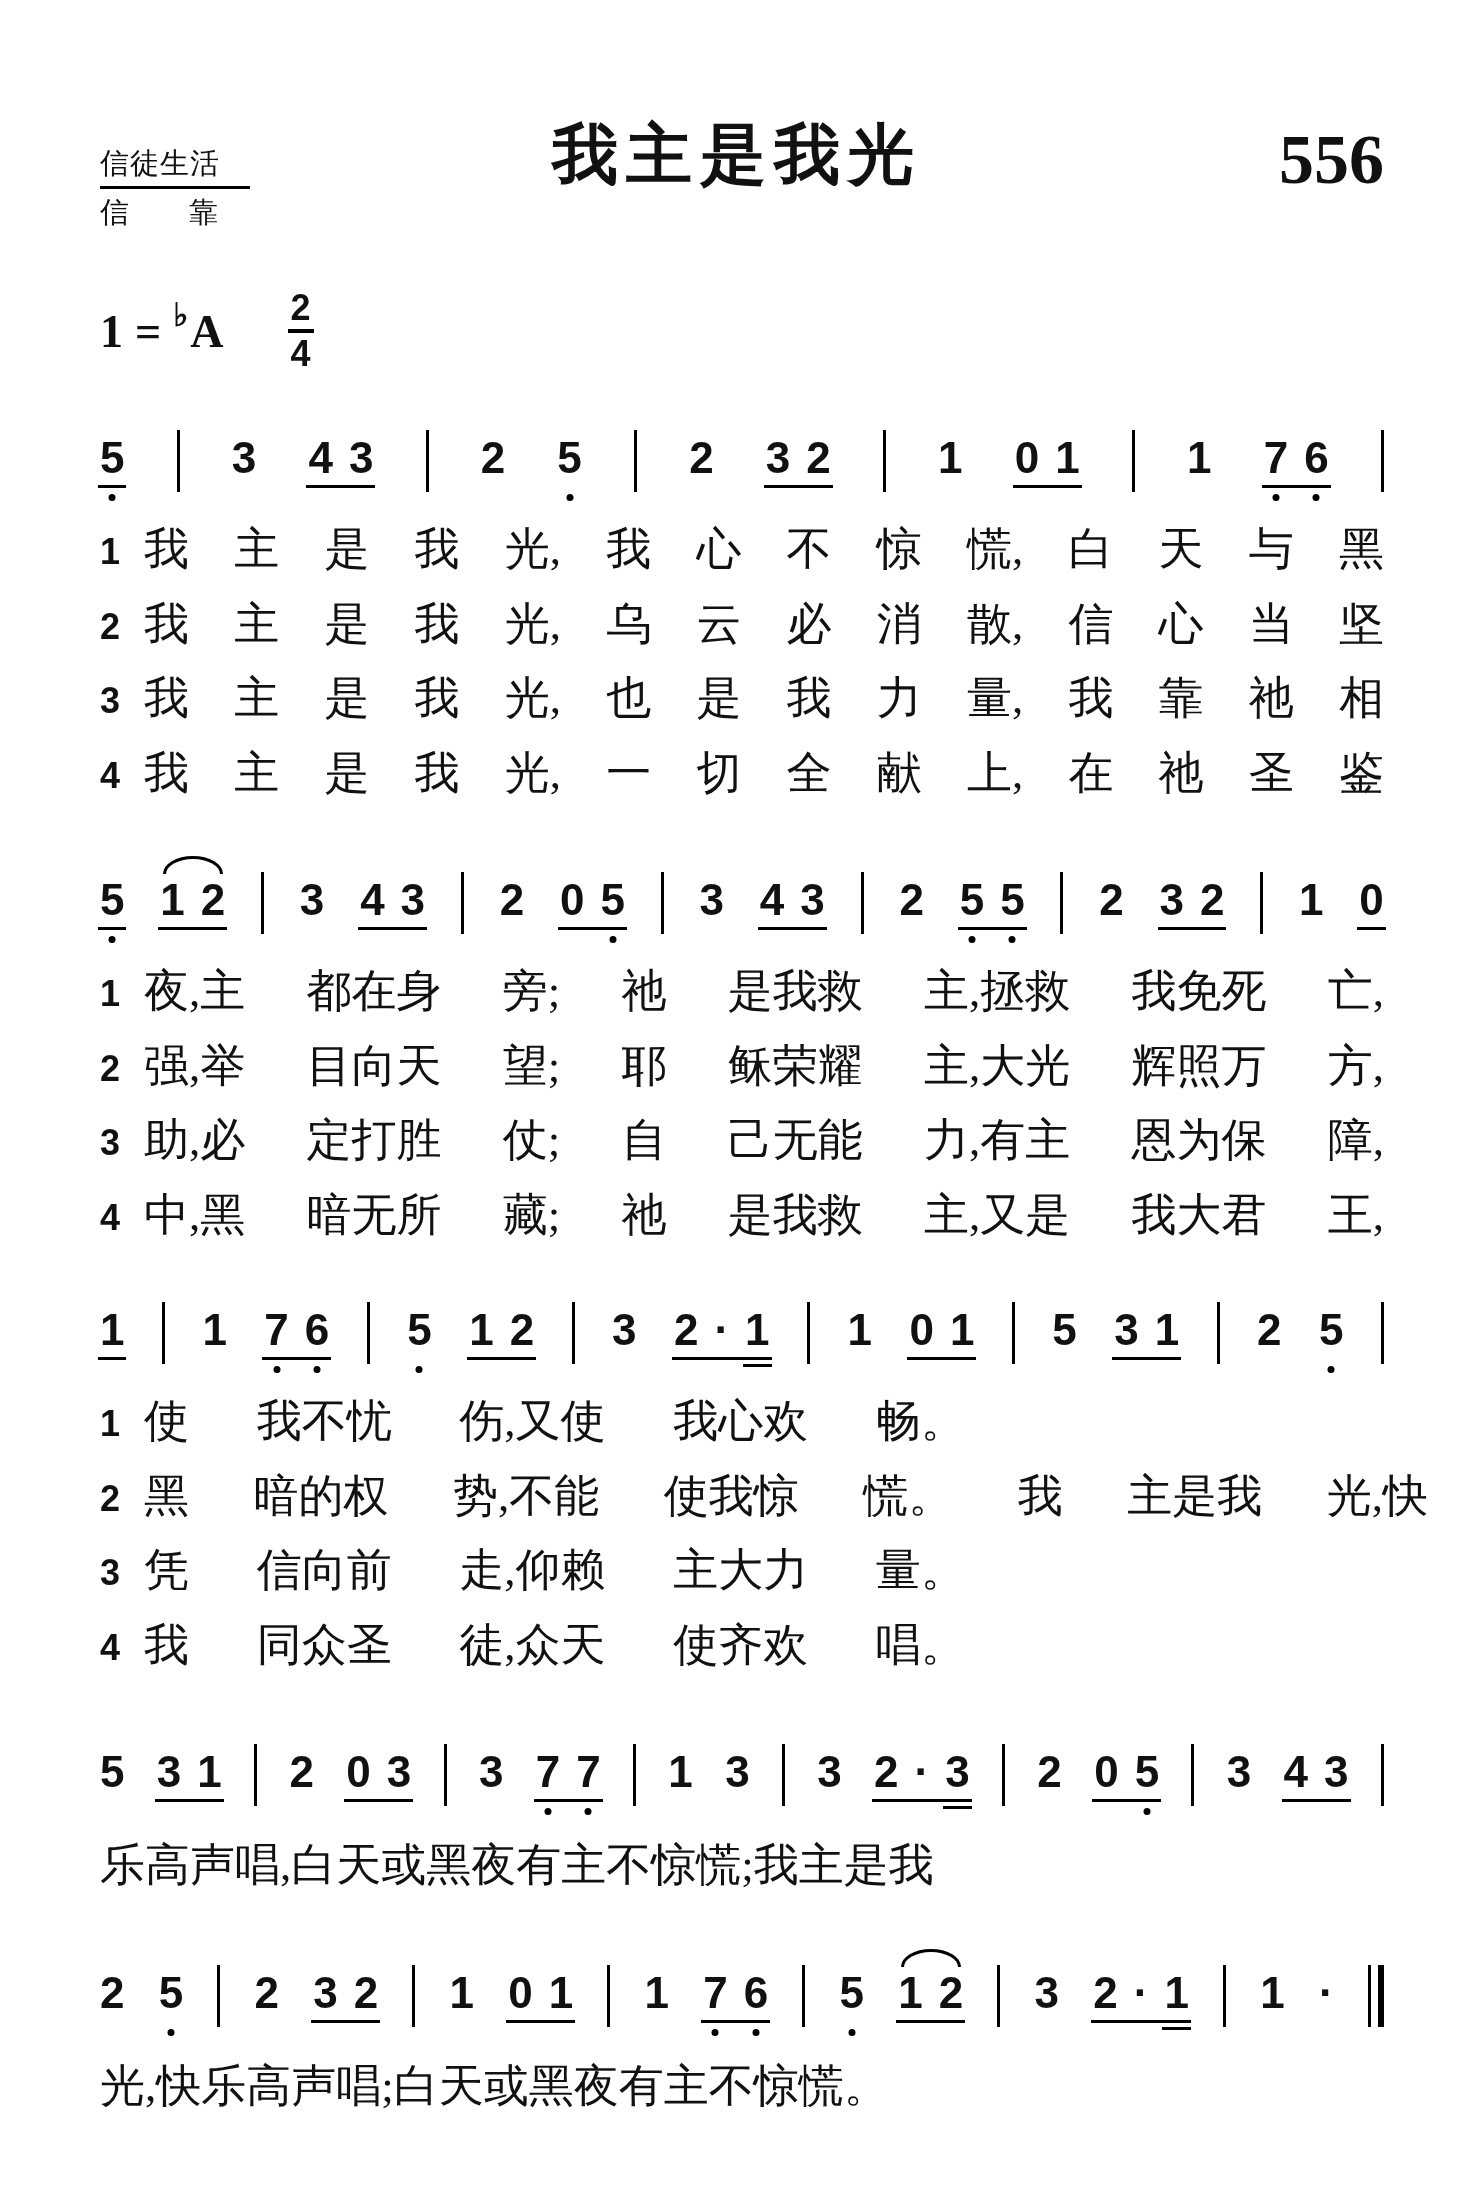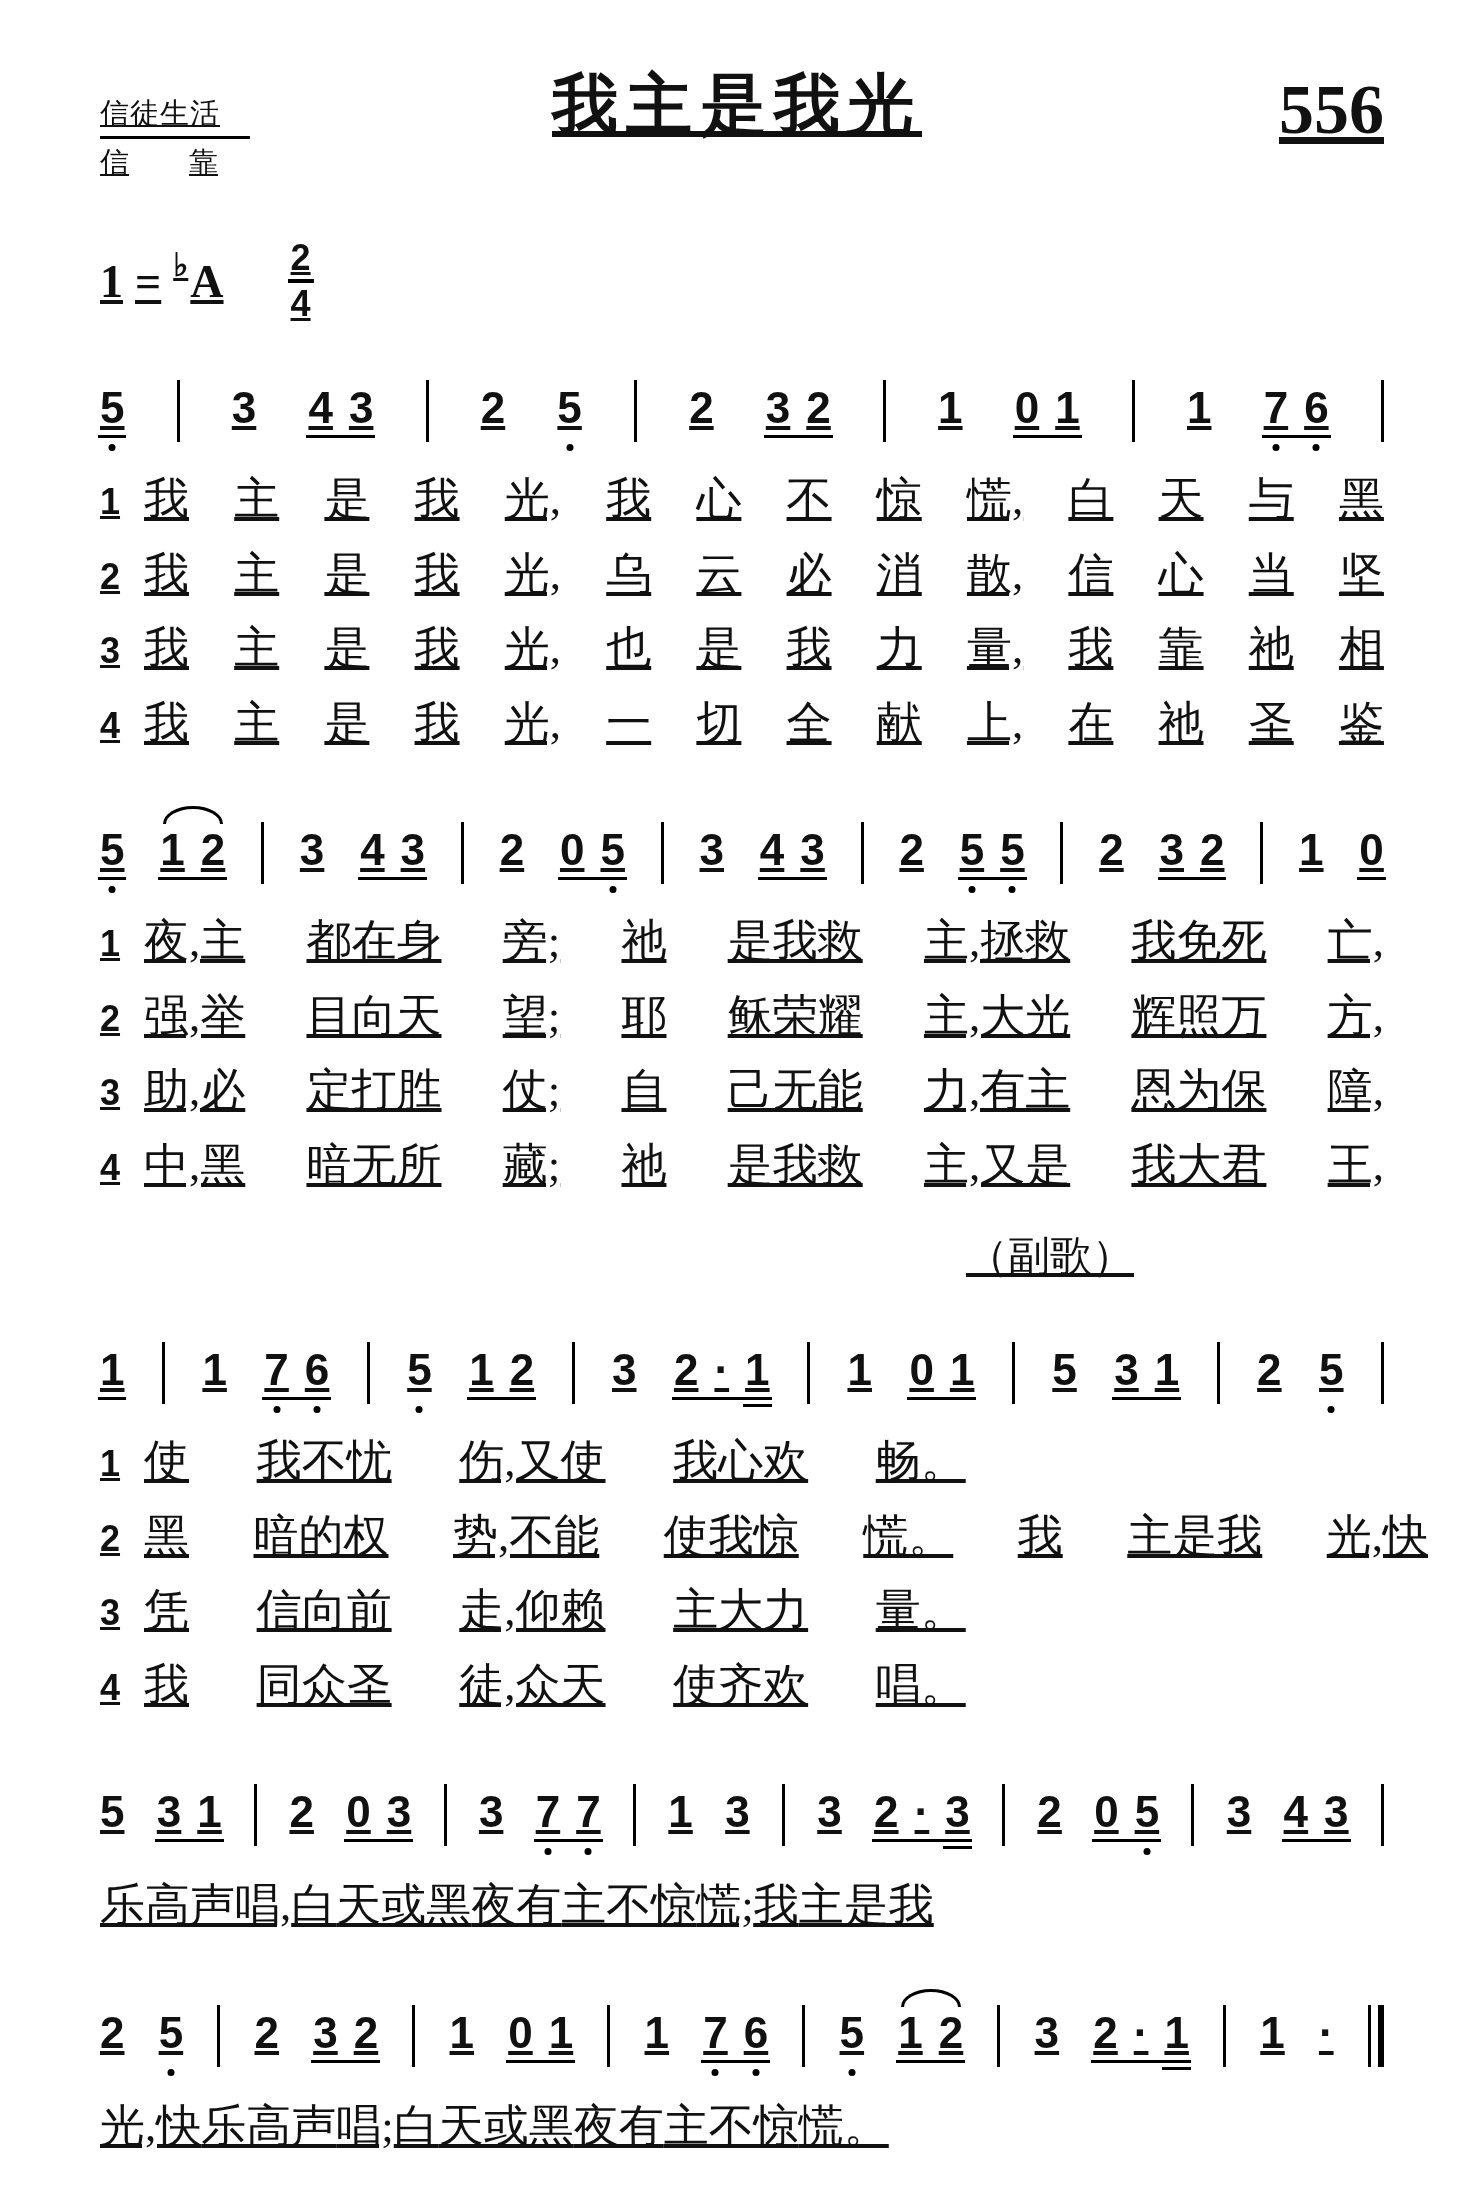--- a/index.html
+++ b/index.html
@@ -1,17 +1,17 @@
 <!DOCTYPE html>
 <html><head>
 <meta charset="utf-8">
 <style>
   html,body{margin:0;padding:0;background:#ffffff;}
   body{width:1476px;height:2185px;color:#111;font-family:"Liberation Serif","DejaVu Serif",serif;overflow:hidden;}
-  .page{box-sizing:border-box;width:1476px;height:1788px;padding:68px 92px 0 100px;text-decoration:underline;}
+  .page{box-sizing:border-box;width:1476px;height:1788px;padding:118px 92px 0 100px;}
 
   
   .header{display:flex;align-items:flex-start;}
   .category{width:150px;font-size:29px;line-height:1.35;flex:none;margin-top:26px;}
   .cat-top{border-bottom:3px solid #000;padding-bottom:3px;letter-spacing:1px;white-space:nowrap;}
   .cat-bottom{display:flex;justify-content:space-between;padding-top:4px;width:118px;}
   .title{flex:1;text-align:center;font-family:"Liberation Sans","DejaVu Sans",sans-serif;font-weight:bold;font-size:66px;letter-spacing:8px;line-height:1.1;}
   .number{width:160px;flex:none;text-align:right;font-size:70px;font-weight:bold;font-family:"Liberation Serif",serif;margin-top:2px;}
 
   
@@ -306,21 +306,20 @@
           <span>藏;</span>
           <span>祂</span>
           <span>是我救</span>
           <span>主,又是</span>
           <span>我大君</span>
           <span>王,</span>
         </span>
       </div>
     </div>
 
-  <div class="chorus-label">（副歌）</div>
 
   <div class="music-line">
       <div class="mgroup u">
         <span class="mnote">1</span>
       </div>
       <div class="mbar"></div>
       <div class="mgroup">
         <span class="mnote">1</span>
       </div>
       <div class="mgroup u">

